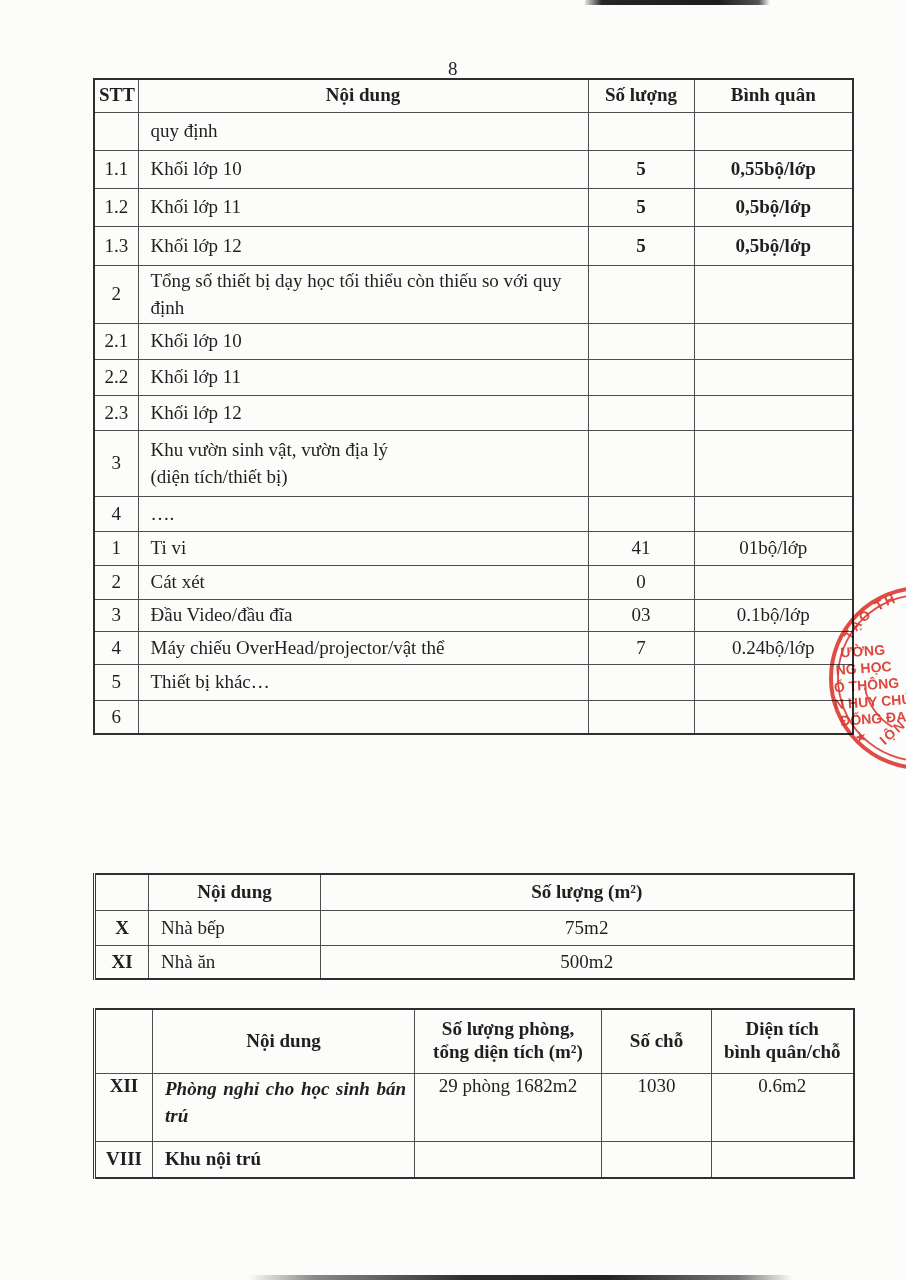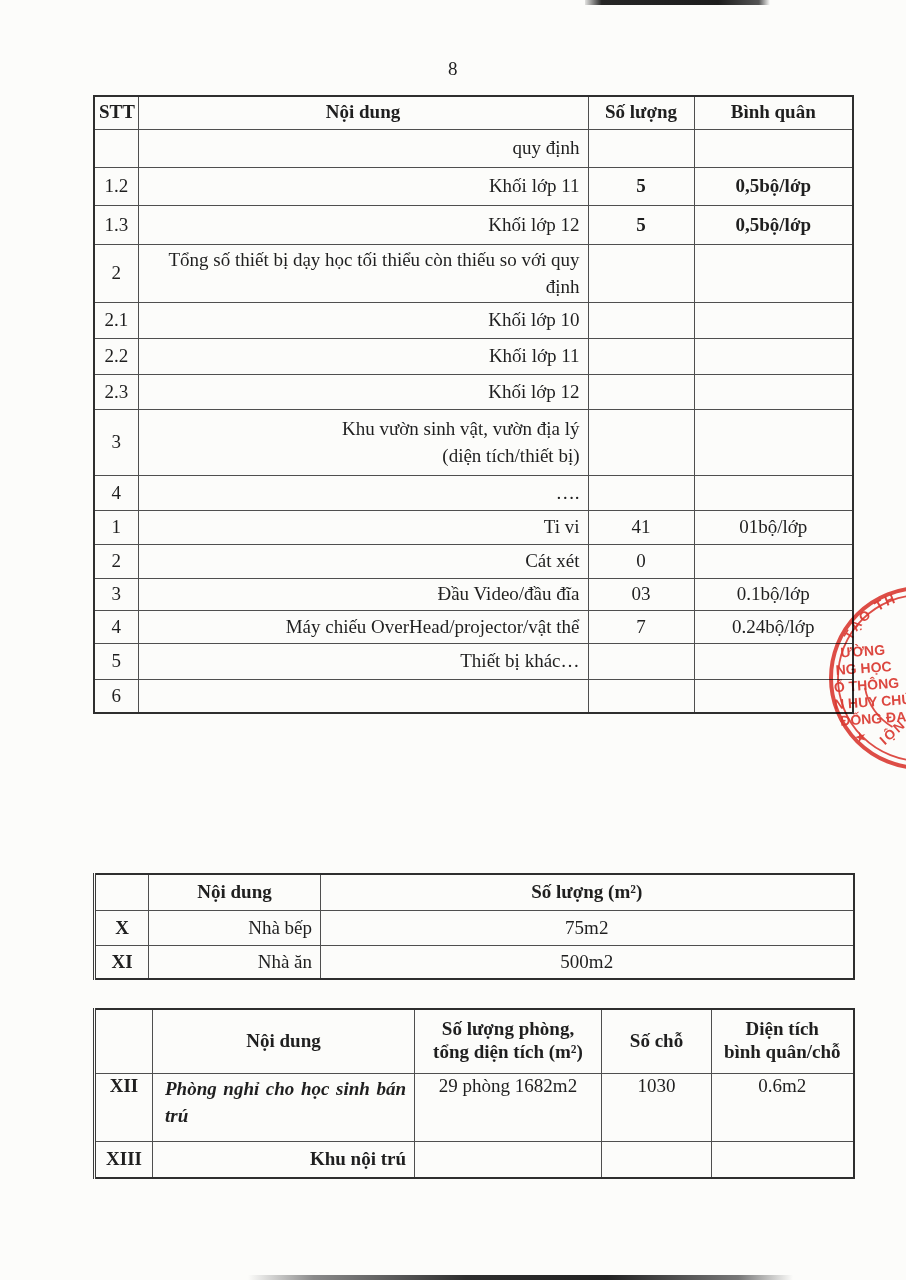--- a/index.html
+++ b/index.html
@@ -17,26 +17,26 @@
     position:absolute;border-collapse:collapse;table-layout:fixed;
     border:2px solid #2e2e2e;
   }
   td,th{
     border:1px solid #4f4f4f;
     font-size:19px;overflow:hidden;padding:1px 4px;
     vertical-align:middle;
   }
   th{font-weight:bold;text-align:center;line-height:1.2;}
   .c{text-align:center;}
-  .nd{text-align:right;padding-left:12px;padding-right:8px;white-space:pre-line;line-height:1.45;}
+  .nd{text-align:left;padding-left:12px;padding-right:8px;white-space:pre-line;line-height:1.45;}
   .b{font-weight:bold;}
   .j{text-align:justify;font-style:italic;}
   .vtop{vertical-align:top;}
   .pre{white-space:pre-line;}
-  #t1{left:93px;top:95px;width:759px;padding-left:16px;}
+  #t1{left:93px;top:78px;width:759px;padding-left:16px;}
   #t2{left:93px;top:873px;width:759px;border-left:3px double #3a3a3a;}
   #t3{left:93px;top:1008px;width:759px;border-left:3px double #3a3a3a;}
   .artifact{position:absolute;pointer-events:none;}
   #bar-top{left:585px;top:0;width:185px;height:5px;
     background:linear-gradient(to right, rgba(40,40,40,.12), #262626 9%, #1d1d1d 72%, #555 94%, rgba(130,130,130,0));}
   #bar-bottom{left:248px;bottom:0;width:545px;height:5px;
     background:linear-gradient(to right, rgba(140,140,140,0), #8a8a8a 12%, #2e2e2e 40%, #222 66%, #777 90%, rgba(150,150,150,0));}
   #stamp{position:absolute;left:815px;top:578px;mix-blend-mode:multiply;}
 </style>
 </head>
@@ -56,20 +56,26 @@
     <th>STT</th>
     <th>Nội dung</th>
     <th>Số lượng</th>
     <th>Bình quân</th>
   </tr>
   <tr style="height:38px">
     <td class="c"></td>
     <td class="nd">quy định</td>
     <td class="c"></td>
     <td class="c"></td>
+  </tr>
+  <tr style="height:38px">
+    <td class="c">1.1</td>
+    <td class="nd">Khối lớp 10</td>
+    <td class="c b">5</td>
+    <td class="c b">0,55bộ/lớp</td>
   </tr>
   <tr style="height:38px">
     <td class="c">1.2</td>
     <td class="nd">Khối lớp 11</td>
     <td class="c b">5</td>
     <td class="c b">0,5bộ/lớp</td>
   </tr>
   <tr style="height:39px">
     <td class="c">1.3</td>
     <td class="nd">Khối lớp 12</td>
@@ -196,21 +202,21 @@
 bình quân/chỗ</th>
   </tr>
   <tr style="height:68px">
     <td class="c b vtop">XII</td>
     <td class="nd b j vtop">Phòng nghỉ cho học sinh bán trú</td>
     <td class="c vtop">29 phòng 1682m2</td>
     <td class="c vtop">1030</td>
     <td class="c vtop">0.6m2</td>
   </tr>
   <tr style="height:37px">
-    <td class="c b">XIII</td>
+    <td class="c b">VIII</td>
     <td class="nd b">Khu nội trú</td>
     <td class="c"></td>
     <td class="c"></td>
     <td class="c"></td>
   </tr>
 </tbody>
   </table>
 
 <svg id="stamp" width="91" height="200" viewBox="0 0 91 200" aria-hidden="true">
   <g fill="none" stroke="#dd3b33" opacity="0.9">

